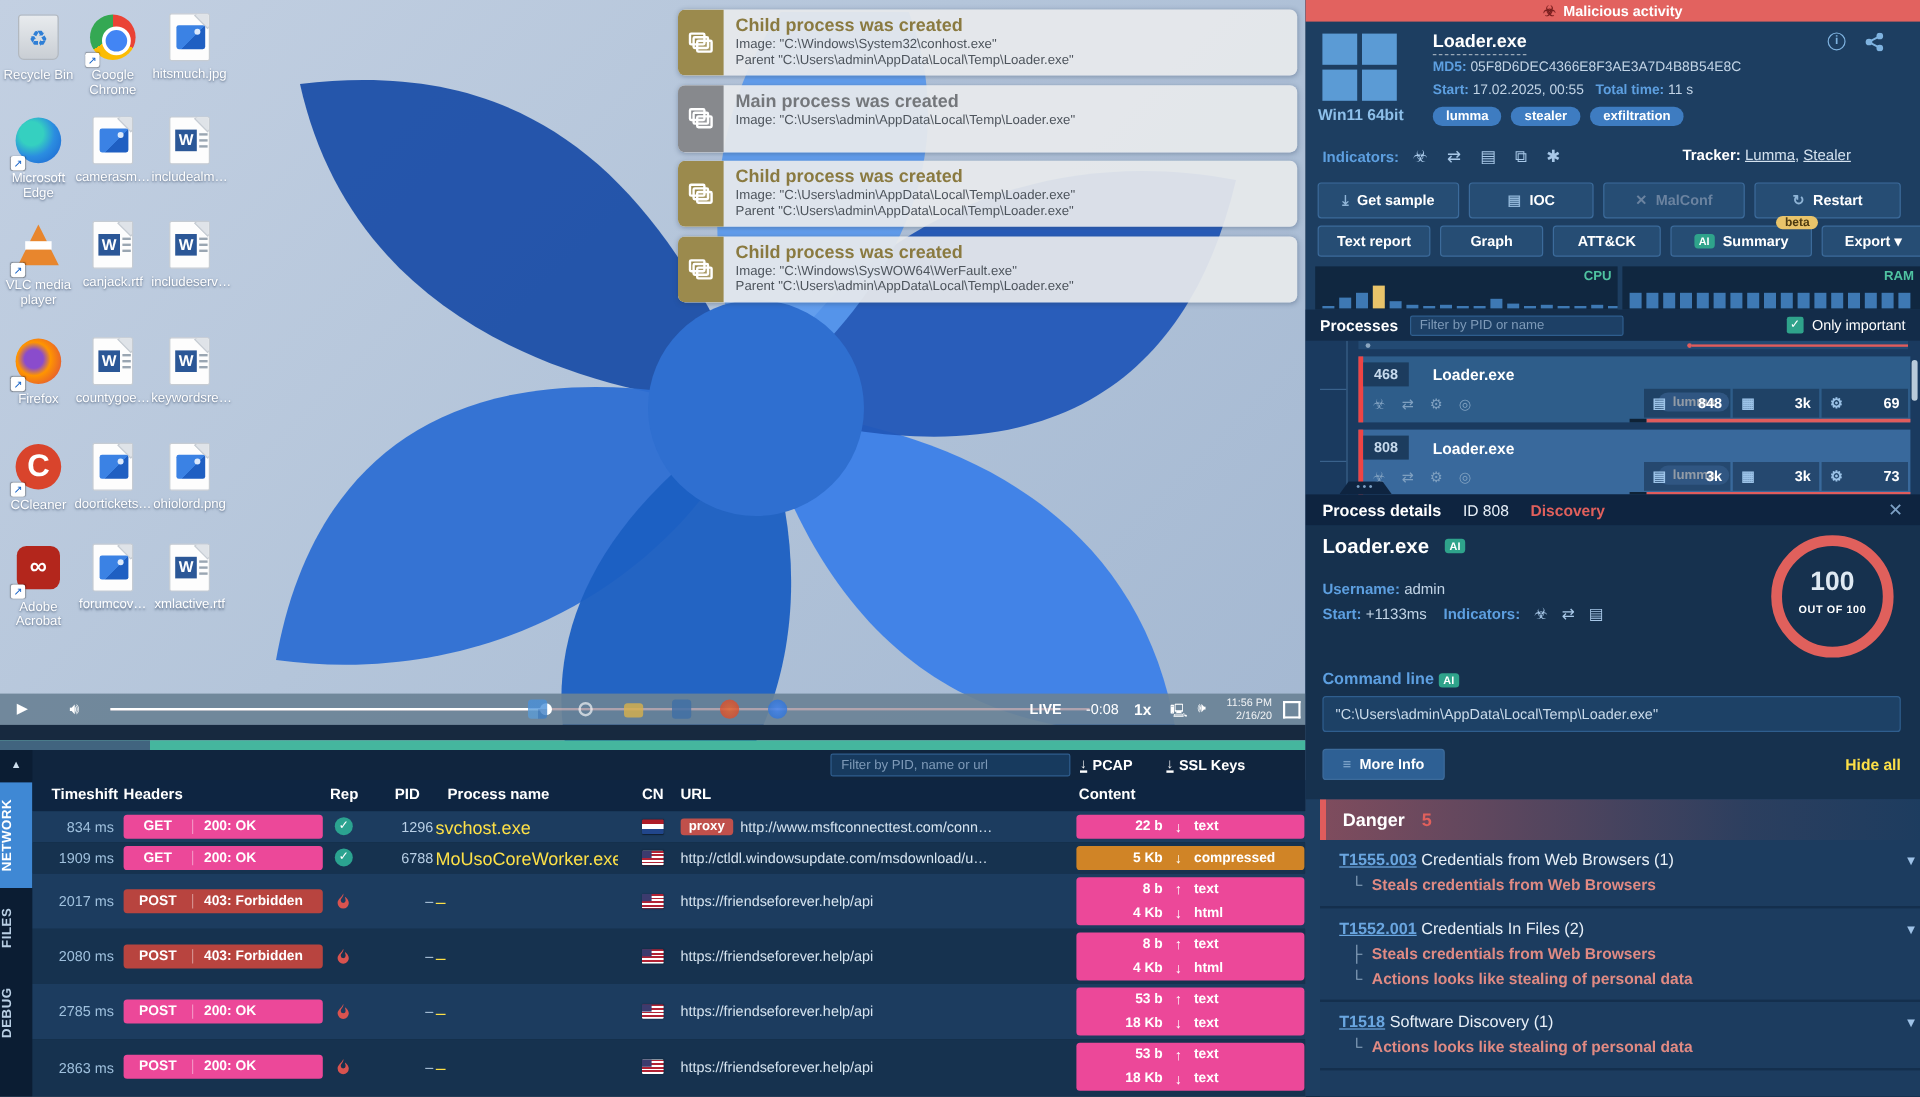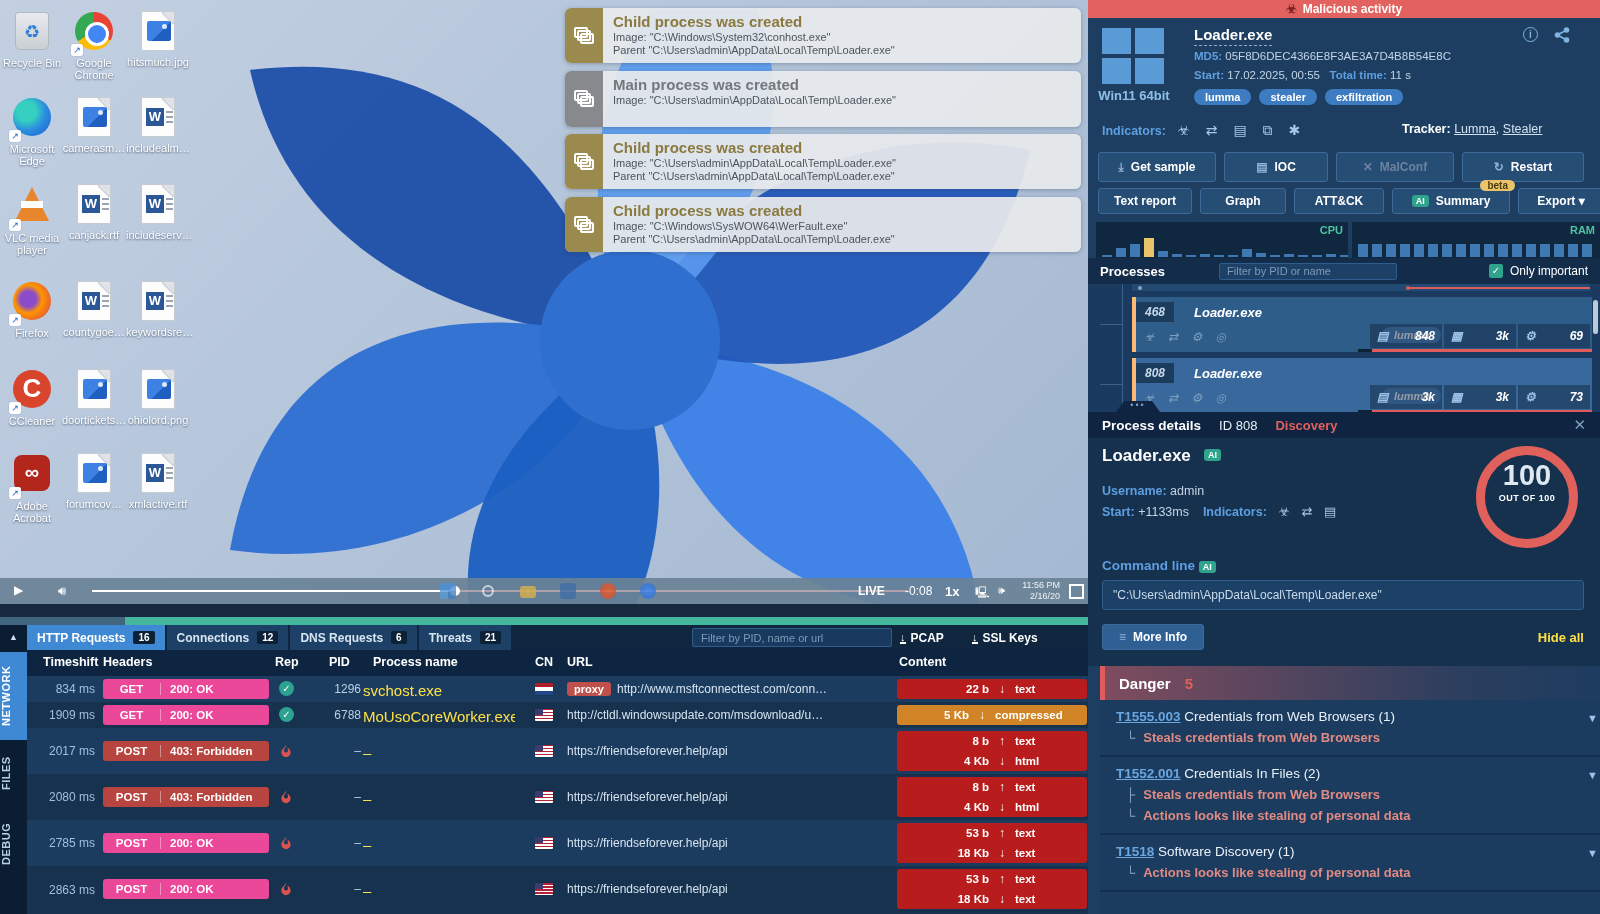--- a/index.html
+++ b/index.html
@@ -123,21 +123,21 @@
   .c-pname { position:absolute; left:336px; width:152px; color:#fde047; font-size:15px; white-space:nowrap; overflow:hidden; }
   .c-cn { position:absolute; left:508px; width:18px; height:12px; }
   .flag { width:18px; height:12px; border-radius:1px; box-shadow:0 0 1px rgba(0,0,0,.5); }
   .flag.nl { background:linear-gradient(180deg,#ae1c28 0 33%,#fff 33% 66%,#21468b 66% 100%); }
   .flag.us { background:repeating-linear-gradient(180deg,#b22234 0 1.5px,#fff 1.5px 3px); position:relative; }
   .flag.us::after { content:""; position:absolute; left:0; top:0; width:8px; height:6px; background:#3c3b6e; }
   .c-url { position:absolute; left:540px; width:322px; color:#d6e4f0; font-size:12px; white-space:nowrap;
     overflow:hidden; text-overflow:ellipsis; display:flex; align-items:center; gap:6px; }
   .proxy { background:#c0504b; color:#fff; font-weight:bold; font-size:11px; padding:1px 7px; border-radius:3px; flex:none; }
   .cbadge { position:absolute; left:870px; width:190px; border-radius:3px; color:#fff; }
-  .cbadge.green { background:#b91c1c;padding-left:20px; } .cbadge.orange { background:#d08426; }
+  .cbadge.green { background:#ec4899; } .cbadge.orange { background:#d08426; }
   .cline { display:flex; align-items:center; height:20px; font-size:11.5px; font-weight:bold; }
   .cline .sz { width:72px; text-align:right; } .cline .ar { width:26px; text-align:center; font-size:12px; }
 
   
   .rpanel { position:absolute; left:1088px; top:0; width:512px; height:914px; background:#1d3e61; }
   .alertbar { position:absolute; left:0; top:0; width:512px; height:18px; background:#e2625f; color:#fff;
     text-align:center; font-size:12px; font-weight:bold; line-height:18px; }
   .alertbar .bio { color:#7a1f1f; margin-right:6px; }
   .oslogo { position:absolute; left:14px; top:28px; width:62px; height:56px; display:grid;
     grid-template-columns:29px 29px; grid-template-rows:26px 26px; gap:4px; }
@@ -168,33 +168,33 @@
   .graphs { position:absolute; left:8px; top:222px; width:504px; height:36px; display:flex; gap:4px; }
   .gbox { position:relative; background:#102740; height:36px; display:flex; align-items:flex-end; gap:4px;
     padding:0 6px 1px; overflow:hidden; }
   .gbox .glbl { position:absolute; right:5px; top:2px; color:#4fc3a1; font-weight:bold; font-size:11px; }
   .gbox .bar { width:10px; background:#3e79b4; flex:none; }
   .gbox .bar.hot { background:#e9c46a; }
   .prochead { position:absolute; left:0; top:258px; width:512px; height:26px; background:#132c49;
     display:flex; align-items:center; padding:0 12px; gap:10px; }
   .prochead .pt { color:#fff; font-weight:bold; font-size:13px; }
   .pfilter { width:178px; height:17px; background:#1d4066; border:1px solid #2f5e8e; border-radius:2px;
-    color:#cfe0ef; font-size:11px; padding:0 7px;margin-left:44px; }
+    color:#cfe0ef; font-size:11px; padding:0 7px; }
   .pfilter::placeholder { color:#7e9ab8; }
   .onlyimp { margin-left:auto; display:flex; align-items:center; gap:7px; color:#fff; font-size:12px; }
   .cbx { width:14px; height:14px; background:#2fa38b; border-radius:2px; color:#fff; font-size:10px;
     line-height:14px; text-align:center; }
   .proclist { position:absolute; left:0; top:284px; width:512px; height:128px; background:#1a3a5f; overflow:hidden; }
   .treev { position:absolute; left:34px; top:0; bottom:0; width:1px; background:#3a628c; }
   .treeh { position:absolute; left:12px; height:1px; width:22px; background:#3a628c; }
   .psliver { position:absolute; left:44px; right:10px; top:0; height:7px; background:#234a73; }
   .psliver .gd { position:absolute; left:6px; top:2px; width:4px; height:4px; border-radius:50%; background:#8ba6c0; }
   .psliver .rl { position:absolute; right:0; width:180px; top:3px; height:2px; background:#e05c5c; }
   .psliver .rd { position:absolute; right:180px; top:2px; width:4px; height:4px; border-radius:50%; background:#e05c5c; }
-  .prow { position:absolute; left:44px; right:8px; height:55px; border-left:4px solid #fdba74;font-style:italic; }
+  .prow { position:absolute; left:44px; right:8px; height:55px; border-left:4px solid #ef4444; }
   .prow.r1 { top:13px; background:#2e5d8a; } .prow.r2 { top:74px; background:#39699c; }
   .pidchip { position:absolute; left:0; top:5px; background:#1c3c5e; color:#c6d9ec; font-weight:bold;
     font-size:12px; padding:3px 9px; }
   .pname { position:absolute; left:58px; top:8px; color:#fff; font-weight:bold; font-size:13px; }
   .prowics { position:absolute; left:8px; top:33px; color:#7fa0c0; font-size:12px; letter-spacing:5px; }
   .lumma { position:absolute; left:246px; top:30px; background:#4d82bd; color:#fff; font-weight:bold;
     font-size:11px; padding:2px 12px; border-radius:9px; }
   .pstats { position:absolute; right:2px; top:27px; display:flex; gap:2px; }
   .pstat { width:72px; height:24px; background:rgba(14,34,58,.45); display:flex; align-items:center;
     justify-content:space-between; padding:0 7px; color:#fff; font-weight:bold; font-size:12px; }
@@ -209,21 +209,21 @@
   .dethead .d1 { color:#fff; font-weight:bold; font-size:13.5px; }
   .dethead .d2 { color:#e8f0f8; font-size:13px; }
   .dethead .d3 { color:#e0605c; font-weight:bold; font-size:13px; }
   .dethead .dx { margin-left:auto; color:#7da0c4; font-size:15px; cursor:pointer; }
   .detbody { position:absolute; left:0; top:438px; width:512px; height:228px; background:#16314e; }
   .dname { position:absolute; left:14px; top:8px; color:#fff; font-weight:bold; font-size:17px; }
   .dai { position:absolute; left:116px; top:11px; }
   .drow { position:absolute; left:14px; font-size:12.5px; color:#c2d4e6; }
   .score { position:absolute; right:22px; top:8px; width:102px; height:102px; border:9px solid #e0605c;
     border-radius:50%; text-align:center; }
-  .score .sv { color:#dfe9f2; font-weight:bold; font-size:29px; line-height:36px; margin-top:2px; }
+  .score .sv { color:#dfe9f2; font-weight:bold; font-size:22px; line-height:36px; margin-top:12px; }
   .score .ss { color:#fff; font-weight:bold; font-size:9px; letter-spacing:.5px; }
   .cmdlbl { position:absolute; left:14px; top:120px; color:#5d9fe0; font-weight:bold; font-size:13.5px; }
   .cmdbox { position:absolute; left:14px; top:142px; right:16px; height:30px; background:#1d4166;
     border:1px solid #2f5e8e; border-radius:3px; color:#c9daea; font-size:12px; padding:7px 10px; white-space:nowrap; overflow:hidden; }
   .moreinfo { position:absolute; left:14px; top:186px; width:102px; height:26px; }
   .hideall { position:absolute; right:16px; top:192px; color:#fde047; font-weight:bold; font-size:13px; cursor:pointer; }
   .danger { position:absolute; left:0; top:666px; width:512px; height:248px; background:#1c3c5f; overflow:hidden;margin-left:12px; }
   .dhead { height:34px; border-left:5px solid #e05c5c;
     background:linear-gradient(90deg, rgba(224,92,92,.5) 0%, rgba(224,92,92,.08) 70%, rgba(224,92,92,0) 100%);
     display:flex; align-items:center; gap:14px; padding-left:14px; }
@@ -505,38 +505,20 @@
       <span class="seg"></span>
     </div>
 
   <div class="netpanel">
     <div class="rail">
       <div class="arrow">▲</div>
       <div class="vtab active" style="top:27px;height:88px">NETWORK</div>
       <div class="vtab" style="top:120px;height:56px">FILES</div>
       <div class="vtab" style="top:188px;height:62px">DEBUG</div>
     </div>
-    <div class="tabs">
-      <div class="tab active">
-          <span>HTTP Requests</span>
-          <span class="cnt">16</span>
-        </div>
-      <div class="tab">
-          <span>Connections</span>
-          <span class="cnt">12</span>
-        </div>
-      <div class="tab">
-          <span>DNS Requests</span>
-          <span class="cnt">6</span>
-        </div>
-      <div class="tab">
-          <span>Threats</span>
-          <span class="cnt">21</span>
-        </div>
-    </div>
     <input class="nfilter" placeholder="Filter by PID, name or url" style="">
     <button class="nbtn" style="left:900px">
         <span class="dlic">↓</span>
         <span>PCAP</span>
       </button>
     <button class="nbtn" style="left:972px">
         <span class="dlic">↓</span>
         <span>SSL Keys</span>
       </button>
 

